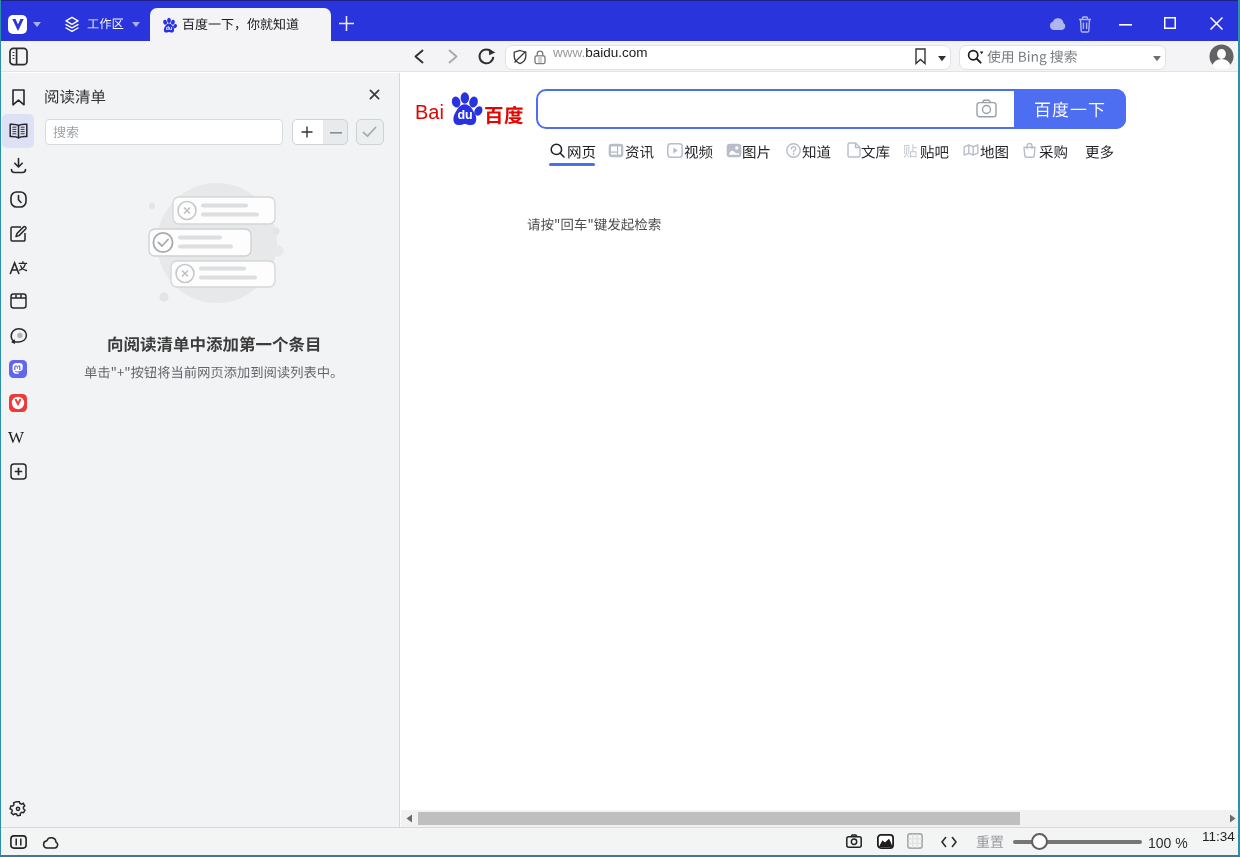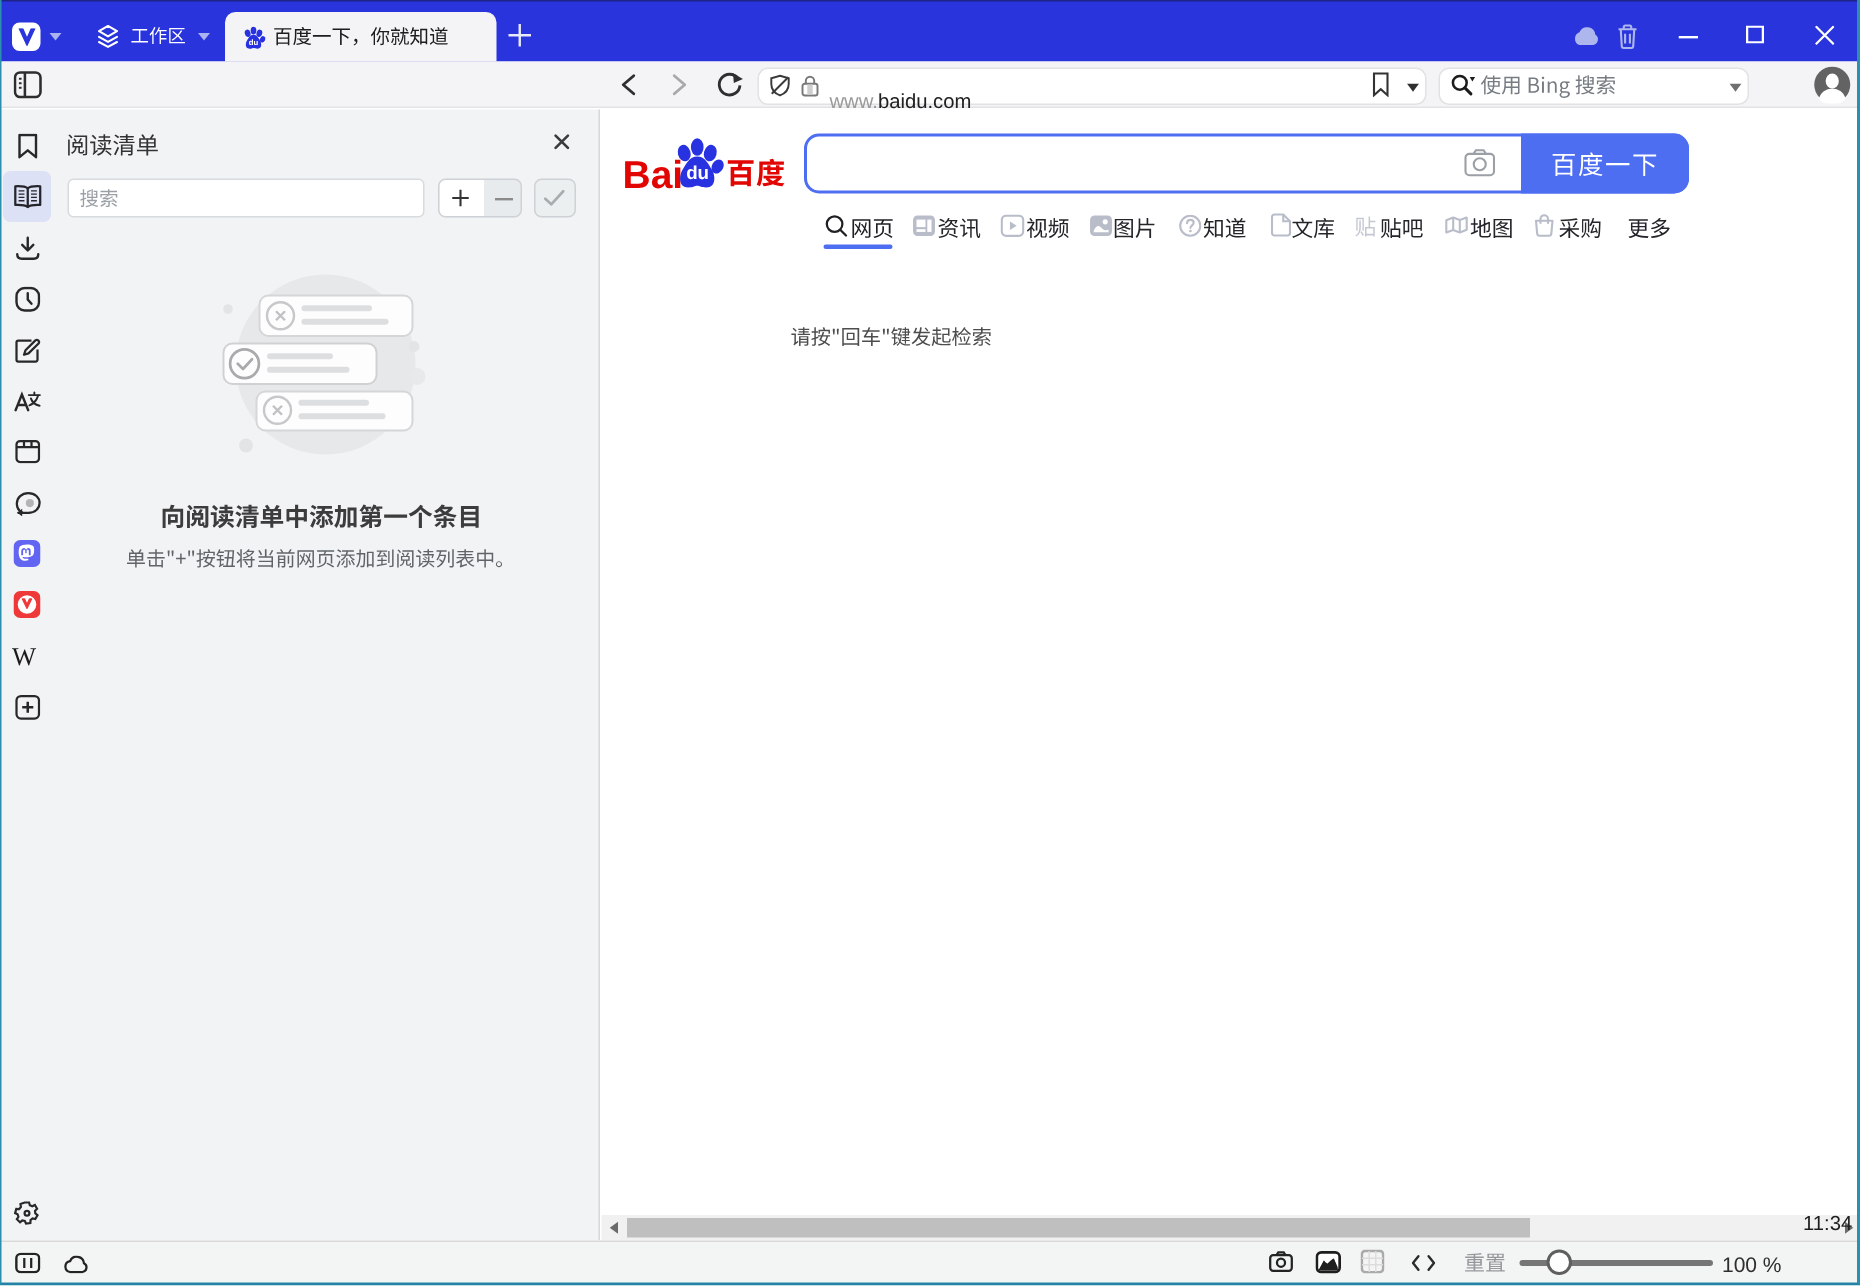--- a/index.html
+++ b/index.html
@@ -82,21 +82,21 @@
 <div class="abs" style="left:505px;top:44.5px;width:446px;height:25px;background:#fff;border:1px solid #e2e2e4;border-radius:7px"></div>
 <svg class="abs" style="left:512px;top:49px" width="16" height="16" viewBox="0 0 16 16" fill="none" stroke="#3a3a3a" stroke-width="1.3">
     <path d="M8 1.5 L13.8 3.2 V7 C13.8 10.8 11.5 13.3 8 14.6 C4.5 13.3 2.2 10.8 2.2 7 V3.2 Z"></path>
     <path d="M2.5 13.5 L13.5 2.5"></path>
   </svg>
 <svg class="abs" style="left:534px;top:50px" width="12" height="15" viewBox="0 0 12 15" fill="none">
     <rect x="1" y="5.8" width="10" height="7.8" rx="1.5" stroke="#787878" stroke-width="1.3"></rect>
     <rect x="4.2" y="6.3" width="3.6" height="6.8" fill="#cfcfcf" stroke="none"></rect>
     <path d="M3.2 5.8 V3.9 A2.8 2.8 0 0 1 8.8 3.9 V5.8" stroke="#787878" stroke-width="1.3"></path>
   </svg>
-<div class="abs" style="left:553px;top:60px;font-size:13.5px;color:#202020"><span style="color:#9a9a9a">www.</span>baidu.com</div>
+<div class="abs" style="left:553px;top:45px;font-size:13.5px;color:#202020"><span style="color:#9a9a9a">www.</span>baidu.com</div>
 <svg class="abs" style="left:914px;top:48px" width="13" height="17" viewBox="0 0 13 17" fill="none" stroke="#333" stroke-width="1.4">
     <path d="M2 1 H11 V15.5 L6.5 11.5 L2 15.5 Z"></path>
   </svg>
 <svg class="abs" style="left:937px;top:55px" width="10" height="7" viewBox="0 0 11 8">
     <path d="M1 1 L5.5 7 L10 1 Z" fill="#2f2f2f"></path>
   </svg>
 <div class="abs" style="left:959px;top:44.5px;width:207px;height:25px;background:#fff;border:1px solid #e2e2e4;border-radius:7px"></div>
 <svg class="abs" style="left:967px;top:49px" width="19" height="16" viewBox="0 0 19 16" fill="none">
     <circle cx="6.2" cy="6.2" r="4.6" stroke="#1c1c1c" stroke-width="1.7"></circle>
     <path d="M9.6 9.6 L13.6 13.6" stroke="#1c1c1c" stroke-width="2" stroke-linecap="round"></path>
@@ -228,21 +228,21 @@
     <svg width="214" height="24" viewBox="0 -16.50 214 24" style="overflow:visible">
       <path fill="#3c3c3c" d="M6.9 -14.0C6.7 -13.2 6.4 -12.1 6.0 -11.3H1.4V1.5H3.4V-9.3H13.2V-0.8C13.2 -0.6 13.0 -0.5 12.7 -0.5C12.4 -0.5 11.3 -0.4 10.3 -0.5C10.6 0.0 10.9 0.9 11.0 1.5C12.5 1.5 13.5 1.5 14.2 1.1C14.9 0.8 15.1 0.2 15.1 -0.8V-11.3H8.2C8.6 -12.0 9.0 -12.8 9.4 -13.7ZM6.8 -6.0H9.7V-3.8H6.8ZM5.0 -7.7V-0.9H6.8V-2.0H11.5V-7.7Z M22.7 -6.9H26.6V-5.5H22.7ZM17.7 -10.0V1.5H19.6V-10.0ZM17.9 -13.0C18.7 -12.2 19.5 -11.1 19.8 -10.4L21.5 -11.5C21.1 -12.2 20.2 -13.2 19.4 -13.9ZM22.1 -13.2V-11.5H29.9V-0.6C29.9 -0.4 29.9 -0.3 29.7 -0.3H28.9C29.2 -0.6 29.3 -1.2 29.4 -2.0C29.0 -2.2 28.2 -2.4 27.9 -2.7C27.9 -1.6 27.8 -1.4 27.6 -1.4C27.5 -1.4 27.0 -1.4 26.9 -1.4C26.7 -1.4 26.7 -1.5 26.7 -1.8V-4.0H28.5V-8.5H27.0C27.4 -9.1 27.8 -9.9 28.2 -10.6L26.4 -11.0C26.0 -10.3 25.5 -9.3 25.0 -8.5H23.4L24.2 -8.9C24.0 -9.5 23.4 -10.4 22.9 -11.0L21.4 -10.3C21.8 -9.8 22.2 -9.1 22.4 -8.5H21.0V-4.0H22.5C22.3 -2.7 21.7 -1.6 19.9 -1.0C20.3 -0.7 20.8 0.0 21.0 0.5C23.3 -0.5 24.0 -2.1 24.3 -4.0H25.0V-1.8C25.0 -0.4 25.3 0.1 26.6 0.1C26.9 0.1 27.5 0.1 27.8 0.1C28.0 0.1 28.2 0.1 28.3 0.0C28.5 0.5 28.7 1.1 28.7 1.4C29.8 1.4 30.6 1.4 31.2 1.1C31.7 0.8 31.9 0.3 31.9 -0.6V-13.2Z M44.2 -1.5C45.5 -0.6 47.1 0.7 47.9 1.5L49.1 0.3C48.3 -0.6 46.6 -1.8 45.4 -2.6ZM34.3 -12.5C35.2 -11.8 36.4 -10.7 37.0 -9.9L38.3 -11.4C37.7 -12.1 36.5 -13.1 35.6 -13.8ZM38.9 -10.1V-8.4H46.6C46.5 -7.8 46.3 -7.1 46.1 -6.7L47.7 -6.3C48.0 -7.2 48.4 -8.6 48.7 -9.9L47.5 -10.1L47.2 -10.1H44.7V-11.1H47.9V-12.7H44.7V-14.0H42.7V-12.7H39.5V-11.1H42.7V-10.1ZM33.5 -9.0V-7.1H35.5V-1.7C35.5 -0.9 35.1 -0.2 34.7 0.0C35.0 0.3 35.5 1.0 35.7 1.4C36.0 1.0 36.5 0.5 39.1 -1.8C39.0 -2.0 38.8 -2.4 38.7 -2.8H42.2C41.5 -1.7 40.3 -0.7 38.2 0.1C38.6 0.4 39.2 1.1 39.4 1.6C42.3 0.5 43.7 -1.2 44.4 -2.8H48.7V-4.5H44.9C45.0 -5.1 45.0 -5.6 45.0 -6.2V-8.0H43.1V-6.8C42.6 -7.3 41.6 -7.8 40.9 -8.2L40.1 -7.2C40.9 -6.8 42.0 -6.1 42.5 -5.6L43.1 -6.5V-6.2C43.1 -5.7 43.1 -5.1 42.9 -4.5H41.6L42.2 -5.1C41.7 -5.6 40.6 -6.3 39.7 -6.8L38.8 -5.8C39.5 -5.4 40.3 -4.9 40.8 -4.5H38.6V-3.0L38.4 -3.5L37.4 -2.6V-9.0Z M50.7 -12.3C51.6 -11.8 52.8 -11.0 53.3 -10.5L54.5 -12.0C53.9 -12.5 52.7 -13.2 51.9 -13.7ZM49.9 -8.1C50.9 -7.5 52.1 -6.7 52.7 -6.2L53.9 -7.7C53.3 -8.3 52.0 -9.0 51.0 -9.5ZM50.5 -0.0 52.3 1.1C53.0 -0.5 53.8 -2.3 54.5 -4.1L52.9 -5.2C52.1 -3.3 51.2 -1.3 50.5 -0.0ZM57.2 -3.2H62.2V-2.4H57.2ZM57.2 -4.5V-5.3H62.2V-4.5ZM58.7 -14.0V-12.9H54.8V-11.5H58.7V-10.8H55.3V-9.5H58.7V-8.8H54.2V-7.4H65.4V-8.8H60.7V-9.5H64.2V-10.8H60.7V-11.5H64.7V-12.9H60.7V-14.0ZM55.4 -6.7V1.5H57.2V-1.0H62.2V-0.4C62.2 -0.2 62.1 -0.2 61.9 -0.2C61.7 -0.2 60.9 -0.2 60.2 -0.2C60.4 0.3 60.7 1.0 60.7 1.5C61.9 1.5 62.7 1.5 63.3 1.2C63.9 0.9 64.1 0.4 64.1 -0.4V-6.7Z M70.2 -7.0H73.2V-5.8H70.2ZM75.2 -7.0H78.4V-5.8H75.2ZM70.2 -9.6H73.2V-8.5H70.2ZM75.2 -9.6H78.4V-8.5H75.2ZM77.3 -13.9C76.9 -13.1 76.4 -12.0 75.8 -11.2H72.3L73.0 -11.6C72.7 -12.2 71.9 -13.2 71.3 -14.0L69.6 -13.2C70.0 -12.6 70.6 -11.8 70.9 -11.2H68.3V-4.2H73.2V-3.1H66.8V-1.3H73.2V1.4H75.2V-1.3H81.8V-3.1H75.2V-4.2H80.4V-11.2H78.1C78.5 -11.8 79.0 -12.5 79.5 -13.2Z M89.7 -14.0V-11.2H84.0V-2.8H85.9V-3.7H89.7V1.5H91.8V-3.7H95.5V-2.9H97.6V-11.2H91.8V-14.0ZM85.9 -5.6V-9.2H89.7V-5.6ZM95.5 -5.6H91.8V-9.2H95.5Z M100.2 -12.5C101.2 -12.0 102.3 -11.3 102.9 -10.7L104.1 -12.3C103.5 -12.9 102.3 -13.5 101.3 -13.9ZM99.5 -8.0C100.4 -7.6 101.6 -6.9 102.1 -6.4L103.3 -8.0C102.7 -8.5 101.5 -9.1 100.6 -9.5ZM99.8 0.2 101.6 1.3C102.3 -0.3 103.1 -2.2 103.7 -3.9L102.1 -5.0C101.4 -3.1 100.5 -1.1 99.8 0.2ZM104.5 -13.2V-11.4H107.7C107.6 -10.9 107.4 -10.3 107.2 -9.9H103.8V-8.0H106.3C105.5 -7.0 104.5 -6.1 103.2 -5.5C103.6 -5.1 104.1 -4.4 104.4 -4.0C104.8 -4.2 105.2 -4.4 105.5 -4.6C105.1 -3.4 104.4 -2.1 103.5 -1.3L105.0 -0.3C106.0 -1.3 106.6 -2.7 107.1 -4.1L105.6 -4.7C106.9 -5.5 107.8 -6.7 108.5 -8.0H110.0C110.7 -6.8 111.7 -5.8 112.8 -5.0L111.5 -4.4C112.3 -3.1 113.2 -1.4 113.5 -0.2L115.2 -1.1C114.8 -2.1 114.1 -3.5 113.3 -4.7C113.5 -4.5 113.7 -4.4 114.0 -4.3C114.2 -4.8 114.8 -5.5 115.2 -5.9C114.0 -6.3 112.9 -7.1 112.1 -8.0H114.9V-9.9H109.4C109.5 -10.3 109.7 -10.9 109.8 -11.4H114.3V-13.2ZM107.6 -6.4V-0.5C107.6 -0.3 107.5 -0.3 107.3 -0.3C107.2 -0.3 106.5 -0.3 105.9 -0.3C106.1 0.2 106.3 0.9 106.4 1.5C107.4 1.5 108.2 1.4 108.7 1.2C109.3 0.9 109.4 0.4 109.4 -0.5V-3.8C109.9 -2.7 110.4 -1.3 110.5 -0.4L112.1 -1.0C111.8 -1.9 111.4 -3.3 110.8 -4.4L109.4 -3.9V-6.4Z M124.7 -12.1V1.1H126.6V-0.0H128.7V1.0H130.7V-12.1ZM126.6 -1.9V-10.2H128.7V-1.9ZM118.3 -13.8 118.3 -11.1H116.3V-9.1H118.3C118.1 -5.2 117.7 -2.1 115.8 0.0C116.3 0.3 117.0 1.0 117.3 1.5C119.4 -1.0 120.0 -4.7 120.2 -9.1H121.9C121.7 -3.6 121.6 -1.5 121.3 -1.1C121.1 -0.8 121.0 -0.8 120.7 -0.8C120.4 -0.8 119.8 -0.8 119.2 -0.8C119.5 -0.3 119.7 0.6 119.7 1.1C120.5 1.2 121.2 1.2 121.7 1.1C122.3 1.0 122.6 0.8 123.0 0.2C123.5 -0.5 123.7 -3.1 123.8 -10.1C123.8 -10.4 123.8 -11.1 123.8 -11.1H120.2L120.2 -13.8Z M141.9 -14.2C141.5 -12.7 140.6 -11.2 139.6 -10.3C140.1 -10.1 140.8 -9.7 141.2 -9.4H137.3L138.9 -10.0C138.8 -10.4 138.6 -10.9 138.3 -11.3H140.5V-12.7H136.6C136.8 -13.1 136.9 -13.4 137.0 -13.7L135.3 -14.2C134.7 -12.7 133.7 -11.2 132.6 -10.2C133.0 -10.0 133.7 -9.7 134.1 -9.4V-7.8H139.1V-6.8H134.7C134.5 -5.4 134.3 -3.7 134.1 -2.6H137.6C136.3 -1.6 134.5 -0.6 132.8 -0.1C133.2 0.2 133.8 0.9 134.1 1.4C135.9 0.7 137.7 -0.4 139.1 -1.7V1.5H141.0V-2.6H145.0C144.9 -1.7 144.8 -1.3 144.6 -1.1C144.5 -1.0 144.3 -0.9 144.0 -0.9C143.7 -0.9 143.1 -0.9 142.4 -1.0C142.7 -0.5 142.9 0.2 142.9 0.8C143.8 0.8 144.6 0.8 145.0 0.8C145.5 0.7 145.9 0.6 146.3 0.2C146.7 -0.3 146.9 -1.3 147.1 -3.5C147.1 -3.8 147.1 -4.3 147.1 -4.3H141.0V-5.2H146.3V-9.4H144.7L146.4 -10.1C146.2 -10.5 145.9 -10.9 145.6 -11.3H147.9V-12.8H143.5C143.6 -13.1 143.7 -13.4 143.8 -13.7ZM136.4 -5.2H139.1V-4.3H136.3ZM141.0 -7.8H144.4V-6.8H141.0ZM134.4 -9.4C134.9 -9.9 135.3 -10.6 135.8 -11.3H136.3C136.7 -10.7 137.0 -9.9 137.2 -9.4ZM141.5 -9.4C141.9 -9.9 142.4 -10.6 142.8 -11.3H143.5C143.9 -10.7 144.4 -9.9 144.6 -9.4Z M149.1 -7.5V-5.3H164.4V-7.5Z M172.2 -8.7V1.5H174.3V-8.7ZM173.2 -14.0C171.5 -11.2 168.5 -9.2 165.4 -8.0C165.9 -7.5 166.5 -6.7 166.8 -6.1C169.2 -7.2 171.5 -8.8 173.3 -10.9C175.9 -8.2 178.0 -6.9 179.8 -6.1C180.0 -6.7 180.7 -7.5 181.2 -8.0C179.3 -8.7 177.0 -9.9 174.5 -12.4L175.0 -13.2Z M185.9 -3.0C185.2 -2.1 183.8 -1.0 182.6 -0.5C183.1 -0.1 183.6 0.5 183.9 0.9C185.1 0.2 186.6 -1.1 187.5 -2.3ZM191.8 -1.9C192.9 -1.1 194.2 0.2 194.7 1.1L196.3 -0.0C195.6 -0.9 194.3 -2.1 193.2 -2.9ZM191.9 -11.0C191.4 -10.4 190.6 -9.8 189.8 -9.4C188.9 -9.8 188.2 -10.4 187.6 -11.0ZM187.4 -14.1C186.6 -12.6 185.0 -11.0 182.5 -9.9C183.0 -9.6 183.6 -8.9 183.9 -8.4C184.8 -8.9 185.5 -9.4 186.2 -9.9C186.7 -9.4 187.3 -8.9 187.9 -8.4C186.1 -7.7 184.1 -7.3 181.9 -7.0C182.3 -6.6 182.7 -5.7 182.8 -5.2C185.3 -5.6 187.8 -6.3 189.8 -7.3C191.7 -6.4 193.9 -5.8 196.4 -5.4C196.6 -5.9 197.1 -6.8 197.5 -7.2C195.4 -7.4 193.5 -7.8 191.8 -8.5C193.1 -9.4 194.3 -10.6 195.0 -12.0L193.7 -12.8L193.3 -12.7H188.9C189.2 -13.0 189.4 -13.3 189.6 -13.6ZM188.7 -6.3V-4.9H183.8V-3.2H188.7V-0.5C188.7 -0.3 188.6 -0.3 188.4 -0.3C188.2 -0.3 187.5 -0.3 186.9 -0.3C187.2 0.2 187.4 0.9 187.5 1.5C188.5 1.5 189.4 1.4 189.9 1.2C190.6 0.9 190.7 0.4 190.7 -0.5V-3.2H195.8V-4.9H190.7V-6.3Z M202.3 -7.4H210.0V-5.5H202.3ZM202.3 -9.3V-11.2H210.0V-9.3ZM202.3 -3.6H210.0V-1.7H202.3ZM200.3 -13.1V1.3H202.3V0.3H210.0V1.3H212.1V-13.1Z"></path>
     </svg>
   </div>
 <div style="position:absolute;left:84px;top:363.7px;line-height:0">
     <svg width="259" height="19" viewBox="0 -13.30 259 19" style="overflow:visible">
       <path fill="#606468" d="M2.9 -5.8H6.1V-4.4H2.9ZM7.1 -5.8H10.4V-4.4H7.1ZM2.9 -8.0H6.1V-6.6H2.9ZM7.1 -8.0H10.4V-6.6H7.1ZM9.4 -11.1C9.1 -10.4 8.6 -9.5 8.1 -8.9H4.9L5.4 -9.1C5.1 -9.7 4.5 -10.5 4.0 -11.1L3.1 -10.7C3.6 -10.2 4.1 -9.4 4.4 -8.9H2.0V-3.5H6.1V-2.3H0.7V-1.3H6.1V1.1H7.1V-1.3H12.6V-2.3H7.1V-3.5H11.5V-8.9H9.2C9.6 -9.4 10.1 -10.1 10.5 -10.8Z M15.3 -4.0V0.3H23.6V1.1H24.6V-4.0H23.6V-0.7H20.5V-5.0H25.8V-6.0H20.5V-8.1H24.8V-9.1H20.5V-11.2H19.5V-9.1H15.1V-8.1H19.5V-6.0H14.2V-5.0H19.5V-0.7H16.3V-4.0Z M28.1 -6.4H28.8L29.0 -8.9L29.1 -10.3H27.8L27.8 -8.9ZM30.7 -6.4H31.4L31.7 -8.9L31.7 -10.3H30.4L30.4 -8.9Z M36.1 -1.5H37.1V-4.5H39.8V-5.4H37.1V-8.3H36.1V-5.4H33.4V-4.5H36.1Z M41.7 -6.4H42.5L42.7 -8.9L42.8 -10.3H41.5L41.5 -8.9ZM44.4 -6.4H45.1L45.4 -8.9L45.4 -10.3H44.1L44.1 -8.9Z M56.9 -5.0C56.6 -3.8 56.2 -2.8 55.6 -2.0C54.8 -2.4 54.1 -2.8 53.5 -3.1C53.7 -3.7 54.1 -4.3 54.4 -5.0ZM52.1 -2.8C53.0 -2.4 53.9 -1.8 54.9 -1.3C54.0 -0.6 52.8 -0.1 51.4 0.2C51.5 0.4 51.8 0.9 51.8 1.1C53.5 0.7 54.8 0.1 55.7 -0.8C56.9 -0.1 57.9 0.5 58.6 1.1L59.3 0.3C58.6 -0.2 57.5 -0.9 56.4 -1.5C57.2 -2.4 57.6 -3.6 57.9 -5.0H59.3V-5.9H54.7C55.0 -6.6 55.2 -7.3 55.4 -7.9L54.4 -8.0C54.2 -7.4 53.9 -6.7 53.7 -5.9H51.3V-5.0H53.3C52.9 -4.2 52.5 -3.4 52.1 -2.8ZM51.7 -9.5V-6.9H52.6V-8.6H58.2V-6.9H59.2V-9.5H56.0C55.9 -10.0 55.7 -10.7 55.5 -11.2L54.5 -11.1C54.6 -10.6 54.8 -10.0 55.0 -9.5ZM48.9 -11.2V-8.5H47.1V-7.6H48.9V-4.2L47.0 -3.7L47.2 -2.7L48.9 -3.2V-0.1C48.9 0.1 48.9 0.2 48.7 0.2C48.5 0.2 48.0 0.2 47.4 0.2C47.5 0.4 47.6 0.8 47.7 1.1C48.5 1.1 49.1 1.0 49.4 0.9C49.8 0.7 49.9 0.5 49.9 -0.1V-3.6L51.6 -4.1L51.5 -5.0L49.9 -4.5V-7.6H51.3V-8.5H49.9V-11.2Z M71.0 -9.6C71.0 -8.4 70.9 -7.1 70.8 -5.9H68.5C68.7 -7.1 68.8 -8.4 68.9 -9.6ZM64.7 -0.3V0.7H72.6V-0.3H71.3C71.6 -3.0 71.9 -7.3 72.1 -10.5H71.5L65.6 -10.5V-9.6H67.9C67.8 -8.4 67.7 -7.1 67.5 -5.9H65.7V-4.9H67.4C67.2 -3.2 67.0 -1.6 66.8 -0.3ZM70.7 -4.9C70.6 -3.2 70.4 -1.6 70.3 -0.3H67.8C68.0 -1.6 68.2 -3.2 68.4 -4.9ZM62.0 -11.2C61.6 -9.8 61.0 -8.5 60.2 -7.7C60.4 -7.4 60.7 -6.9 60.8 -6.7C61.2 -7.3 61.7 -8.0 62.0 -8.7H65.3V-9.6H62.5C62.6 -10.1 62.8 -10.5 62.9 -10.9ZM60.5 -4.6V-3.7H62.5V-1.0C62.5 -0.3 62.0 0.1 61.8 0.3C62.0 0.5 62.2 0.8 62.3 1.0C62.5 0.7 62.9 0.5 65.2 -0.9C65.1 -1.1 65.0 -1.5 65.0 -1.8L63.4 -0.9V-3.7H65.3V-4.6H63.4V-6.4H64.9V-7.3H61.2V-6.4H62.5V-4.6Z M78.8 -2.9C79.5 -2.2 80.2 -1.2 80.5 -0.5L81.4 -1.0C81.1 -1.7 80.3 -2.7 79.6 -3.4ZM83.2 -6.3V-4.7H77.8V-3.7H83.2V-0.1C83.2 0.1 83.2 0.1 83.0 0.1C82.7 0.1 82.0 0.1 81.2 0.1C81.3 0.4 81.4 0.8 81.5 1.1C82.5 1.1 83.2 1.0 83.7 0.9C84.1 0.7 84.2 0.5 84.2 -0.1V-3.7H85.8V-4.7H84.2V-6.3ZM73.8 -8.8C74.5 -8.2 75.2 -7.2 75.6 -6.6L76.2 -7.2V-4.9C75.3 -4.0 74.3 -3.2 73.7 -2.6L74.3 -1.8C74.9 -2.4 75.6 -3.0 76.2 -3.7V1.1H77.2V-11.2H76.2V-7.3C75.9 -7.9 75.1 -8.8 74.5 -9.4ZM79.9 -8.1C80.4 -7.7 80.8 -7.2 81.1 -6.8C80.1 -6.3 79.0 -6.0 78.0 -5.8C78.2 -5.6 78.4 -5.2 78.5 -5.0C81.4 -5.6 84.3 -7.1 85.6 -9.8L84.9 -10.1L84.8 -10.1H81.9C82.1 -10.4 82.4 -10.6 82.5 -10.9L81.5 -11.2C80.8 -10.1 79.4 -9.0 77.9 -8.4C78.1 -8.2 78.4 -7.9 78.5 -7.7C79.4 -8.1 80.2 -8.7 81.0 -9.3H84.2C83.6 -8.5 82.9 -7.8 81.9 -7.2C81.6 -7.7 81.1 -8.2 80.6 -8.6Z M88.1 -10.2C88.8 -9.3 89.5 -8.0 89.8 -7.1L90.8 -7.6C90.5 -8.4 89.7 -9.7 89.0 -10.6ZM97.1 -10.7C96.8 -9.7 96.0 -8.3 95.4 -7.4L96.3 -7.0C96.9 -7.9 97.6 -9.2 98.2 -10.3ZM88.0 -0.5V0.5H97.0V1.1H98.0V-6.5H93.7V-11.2H92.6V-6.5H88.3V-5.5H97.0V-3.5H88.7V-2.6H97.0V-0.5Z M107.8 -6.8V-1.4H108.8V-6.8ZM110.5 -7.2V-0.2C110.5 0.0 110.5 0.1 110.2 0.1C110.0 0.1 109.3 0.1 108.5 0.1C108.6 0.3 108.8 0.7 108.8 1.0C109.9 1.0 110.5 1.0 110.9 0.8C111.4 0.7 111.5 0.4 111.5 -0.2V-7.2ZM109.4 -11.2C109.1 -10.6 108.6 -9.7 108.2 -9.1H104.2L104.8 -9.3C104.6 -9.8 104.0 -10.6 103.5 -11.2L102.6 -10.9C103.0 -10.3 103.5 -9.6 103.8 -9.1H100.5V-8.2H112.4V-9.1H109.3C109.7 -9.6 110.1 -10.3 110.5 -10.9ZM105.2 -4.0V-2.7H102.3V-4.0ZM105.2 -4.8H102.3V-6.1H105.2ZM101.3 -7.0V1.0H102.3V-1.9H105.2V-0.1C105.2 0.1 105.2 0.1 105.0 0.1C104.8 0.1 104.2 0.1 103.5 0.1C103.7 0.4 103.8 0.8 103.9 1.0C104.8 1.0 105.4 1.0 105.7 0.8C106.1 0.7 106.2 0.4 106.2 -0.1V-7.0Z M115.7 -7.1C116.3 -6.4 116.9 -5.5 117.5 -4.7C117.0 -3.3 116.3 -2.1 115.4 -1.2C115.6 -1.1 116.0 -0.8 116.1 -0.6C117.0 -1.5 117.6 -2.5 118.1 -3.8C118.6 -3.2 118.9 -2.6 119.2 -2.1L119.8 -2.7C119.5 -3.3 119.0 -4.0 118.5 -4.8C118.9 -5.9 119.2 -7.1 119.4 -8.4L118.4 -8.5C118.3 -7.5 118.1 -6.6 117.9 -5.7C117.3 -6.4 116.8 -7.1 116.3 -7.7ZM119.5 -7.1C120.1 -6.4 120.8 -5.5 121.3 -4.7C120.8 -3.2 120.1 -2.0 119.1 -1.1C119.3 -0.9 119.7 -0.7 119.9 -0.5C120.7 -1.4 121.4 -2.4 121.9 -3.7C122.4 -3.0 122.8 -2.3 123.0 -1.7L123.7 -2.3C123.4 -3.0 122.9 -3.9 122.3 -4.8C122.7 -5.9 122.9 -7.1 123.1 -8.4L122.2 -8.5C122.1 -7.5 121.9 -6.6 121.7 -5.7C121.2 -6.4 120.7 -7.0 120.2 -7.6ZM114.3 -10.4V1.0H115.3V-9.4H124.3V-0.3C124.3 -0.0 124.2 0.0 123.9 0.1C123.7 0.1 122.8 0.1 121.9 0.0C122.1 0.3 122.2 0.8 122.3 1.0C123.5 1.0 124.2 1.0 124.6 0.9C125.1 0.7 125.3 0.4 125.3 -0.3V-10.4Z M132.6 -6.1V-3.7C132.6 -2.3 132.0 -0.7 127.1 0.3C127.3 0.5 127.5 0.9 127.7 1.1C132.8 -0.1 133.6 -1.9 133.6 -3.7V-6.1ZM133.6 -1.5C135.2 -0.7 137.2 0.4 138.2 1.1L138.8 0.3C137.7 -0.4 135.7 -1.5 134.2 -2.1ZM128.7 -7.9V-1.7H129.7V-7.0H136.5V-1.7H137.5V-7.9H132.7C133.0 -8.4 133.3 -9.0 133.5 -9.5H138.8V-10.4H127.4V-9.5H132.4C132.2 -9.0 132.0 -8.4 131.7 -7.9Z M145.1 -3.8C144.8 -2.8 144.2 -1.7 143.4 -1.0L144.1 -0.5C145.0 -1.2 145.6 -2.5 145.9 -3.5ZM148.2 -3.4C148.6 -2.5 149.0 -1.3 149.1 -0.5L149.9 -0.8C149.8 -1.6 149.4 -2.8 149.0 -3.6ZM149.9 -3.7C150.6 -2.7 151.4 -1.3 151.8 -0.4L152.6 -0.8C152.2 -1.8 151.4 -3.1 150.7 -4.1ZM146.8 -5.3V-0.0C146.8 0.1 146.7 0.2 146.5 0.2C146.4 0.2 145.8 0.2 145.1 0.2C145.2 0.4 145.4 0.8 145.4 1.1C146.3 1.1 146.9 1.1 147.2 0.9C147.6 0.8 147.7 0.5 147.7 -0.0V-5.3ZM140.8 -10.3C141.6 -9.9 142.5 -9.3 143.0 -8.9L143.6 -9.7C143.1 -10.1 142.2 -10.7 141.4 -11.1ZM140.2 -6.7C141.0 -6.4 142.0 -5.8 142.4 -5.4L143.0 -6.2C142.5 -6.6 141.6 -7.1 140.7 -7.5ZM140.5 0.3 141.4 0.9C142.0 -0.3 142.6 -1.8 143.1 -3.2L142.3 -3.7C141.8 -2.3 141.0 -0.7 140.5 0.3ZM144.0 -10.4V-9.5H147.0C146.8 -8.9 146.6 -8.3 146.4 -7.7H143.4V-6.8H145.9C145.2 -5.7 144.3 -4.7 143.1 -4.1C143.3 -4.0 143.5 -3.6 143.7 -3.4C145.2 -4.2 146.3 -5.4 147.0 -6.8H148.7C149.4 -5.4 150.7 -4.2 152.0 -3.6C152.1 -3.8 152.4 -4.2 152.6 -4.4C151.5 -4.8 150.4 -5.7 149.7 -6.8H152.4V-7.7H147.5C147.7 -8.3 147.9 -8.9 148.0 -9.5H151.9V-10.4Z M160.6 -9.5V0.9H161.6V-0.1H164.1V0.8H165.1V-9.5ZM161.6 -1.1V-8.6H164.1V-1.1ZM155.6 -11.0 155.6 -8.6H153.7V-7.7H155.5C155.5 -4.3 155.0 -1.4 153.4 0.4C153.6 0.5 154.0 0.9 154.1 1.1C155.9 -0.9 156.4 -4.1 156.5 -7.7H158.5C158.4 -2.6 158.3 -0.7 158.0 -0.3C157.9 -0.2 157.8 -0.1 157.6 -0.1C157.3 -0.1 156.8 -0.1 156.1 -0.2C156.3 0.1 156.4 0.5 156.4 0.8C157.0 0.9 157.6 0.9 158.0 0.8C158.4 0.8 158.7 0.6 158.9 0.3C159.3 -0.3 159.4 -2.2 159.5 -8.1C159.5 -8.3 159.5 -8.6 159.5 -8.6H156.5L156.6 -11.0Z M174.8 -10.0V-2.0H175.7V-10.0ZM177.4 -11.0V-0.5C177.4 -0.3 177.4 -0.2 177.2 -0.2C176.9 -0.2 176.2 -0.2 175.4 -0.2C175.6 0.1 175.7 0.5 175.8 0.8C176.8 0.8 177.5 0.8 177.9 0.6C178.3 0.4 178.4 0.1 178.4 -0.5V-11.0ZM167.1 -0.6 167.3 0.4C169.1 0.1 171.6 -0.4 174.0 -0.9L173.9 -1.8L171.1 -1.3V-3.3H173.8V-4.2H171.1V-5.7H170.2V-4.2H167.6V-3.3H170.2V-1.1ZM167.9 -5.8C168.2 -6.0 168.7 -6.0 172.8 -6.4C173.0 -6.1 173.2 -5.9 173.3 -5.6L174.1 -6.1C173.7 -6.9 172.8 -8.1 172.1 -9.0L171.3 -8.6C171.7 -8.2 172.0 -7.7 172.3 -7.2L168.9 -6.9C169.5 -7.6 170.0 -8.5 170.5 -9.4H174.1V-10.3H167.2V-9.4H169.3C168.9 -8.5 168.4 -7.6 168.2 -7.4C168.0 -7.0 167.8 -6.8 167.5 -6.8C167.7 -6.5 167.8 -6.1 167.9 -5.8Z M184.2 -5.9H188.2V-4.3H184.2ZM180.8 -8.2V1.1H181.8V-8.2ZM181.0 -10.5C181.6 -10.0 182.2 -9.2 182.5 -8.7L183.4 -9.2C183.0 -9.7 182.3 -10.5 181.8 -11.0ZM183.8 -8.5C184.2 -8.0 184.7 -7.2 184.9 -6.7H183.3V-3.5H184.8C184.6 -2.1 184.1 -1.1 182.5 -0.6C182.7 -0.4 182.9 -0.1 183.0 0.2C184.9 -0.6 185.4 -1.8 185.7 -3.5H186.7V-1.3C186.7 -0.4 186.9 -0.2 187.8 -0.2C188.0 -0.2 188.8 -0.2 189.0 -0.2C189.7 -0.2 189.9 -0.5 190.0 -1.8C189.8 -1.9 189.4 -2.0 189.2 -2.1C189.2 -1.1 189.2 -1.0 188.9 -1.0C188.7 -1.0 188.0 -1.0 187.9 -1.0C187.6 -1.0 187.6 -1.0 187.6 -1.3V-3.5H189.1V-6.7H187.6C188.0 -7.3 188.4 -8.0 188.8 -8.7L187.8 -8.9C187.5 -8.3 187.0 -7.3 186.6 -6.7H184.9L185.7 -7.1C185.5 -7.6 185.0 -8.3 184.6 -8.9ZM184.3 -10.4V-9.5H190.7V-0.2C190.7 0.0 190.7 0.1 190.5 0.1C190.3 0.1 189.7 0.1 189.2 0.1C189.3 0.3 189.4 0.7 189.5 1.0C190.3 1.0 190.9 1.0 191.2 0.8C191.6 0.6 191.7 0.4 191.7 -0.2V-10.4Z M198.8 -6.0C199.5 -5.6 200.3 -5.1 200.7 -4.7L201.2 -5.2C200.8 -5.6 199.9 -6.2 199.2 -6.5ZM197.8 -4.8C198.5 -4.4 199.4 -3.8 199.8 -3.4L200.3 -4.0C199.9 -4.4 199.0 -5.0 198.3 -5.3ZM202.0 -1.4C203.1 -0.7 204.4 0.4 205.0 1.1L205.6 0.5C205.0 -0.3 203.6 -1.3 202.6 -2.0ZM194.3 -10.2C195.0 -9.6 195.9 -8.7 196.3 -8.2L197.0 -8.9C196.6 -9.5 195.6 -10.3 194.9 -10.9ZM197.8 -7.9V-7.0H204.2C204.0 -6.5 203.8 -5.9 203.6 -5.5L204.4 -5.2C204.7 -5.9 205.1 -6.9 205.4 -7.8L204.7 -7.9L204.6 -7.9H202.0V-9.1H204.8V-9.9H202.0V-11.2H201.0V-9.9H198.3V-9.1H201.0V-7.9ZM201.4 -6.5V-4.9C201.4 -4.4 201.4 -3.9 201.2 -3.3H197.5V-2.5H200.9C200.4 -1.4 199.3 -0.4 197.3 0.3C197.5 0.5 197.8 0.9 197.9 1.1C200.3 0.1 201.5 -1.1 202.0 -2.5H205.5V-3.3H202.2C202.3 -3.9 202.3 -4.4 202.3 -4.9V-6.5ZM193.4 -7.0V-6.0H195.4V-1.2C195.4 -0.5 195.0 -0.1 194.8 0.1C194.9 0.3 195.2 0.6 195.3 0.8V0.8C195.5 0.5 195.8 0.2 197.9 -1.5C197.8 -1.7 197.6 -2.1 197.5 -2.3L196.3 -1.4V-7.0Z M214.7 -9.6V-2.2H215.7V-9.6ZM217.5 -11.1V-0.2C217.5 -0.0 217.4 0.1 217.2 0.1C217.0 0.1 216.3 0.1 215.5 0.0C215.7 0.3 215.8 0.7 215.9 1.0C216.9 1.0 217.5 1.0 217.9 0.8C218.3 0.7 218.5 0.4 218.5 -0.2V-11.1ZM208.6 -4.0C209.3 -3.6 210.1 -2.9 210.6 -2.4C209.7 -1.1 208.6 -0.2 207.2 0.3C207.5 0.5 207.7 0.9 207.8 1.1C210.7 -0.1 212.7 -2.7 213.4 -7.3L212.8 -7.5L212.6 -7.5H209.6C209.8 -8.1 210.0 -8.8 210.2 -9.5H213.8V-10.5H207.0V-9.5H209.2C208.7 -7.5 208.0 -5.6 206.9 -4.3C207.1 -4.2 207.5 -3.9 207.7 -3.7C208.3 -4.5 208.8 -5.4 209.3 -6.6H212.3C212.0 -5.3 211.7 -4.2 211.2 -3.3C210.6 -3.7 209.8 -4.3 209.2 -4.7Z M222.8 1.1C223.1 0.9 223.6 0.7 227.4 -0.5C227.3 -0.7 227.2 -1.1 227.2 -1.4L223.9 -0.4V-3.3C224.7 -3.9 225.5 -4.5 226.0 -5.1C227.1 -2.3 228.9 -0.3 231.7 0.6C231.8 0.3 232.1 -0.0 232.4 -0.3C231.0 -0.6 229.9 -1.3 229.0 -2.2C229.8 -2.7 230.8 -3.4 231.6 -4.0L230.7 -4.6C230.2 -4.0 229.2 -3.3 228.4 -2.8C227.8 -3.4 227.4 -4.2 227.0 -5.1H231.9V-6.0H226.6V-7.2H230.9V-8.0H226.6V-9.1H231.5V-10.0H226.6V-11.2H225.6V-10.0H220.9V-9.1H225.6V-8.0H221.6V-7.2H225.6V-6.0H220.4V-5.1H224.8C223.5 -4.0 221.6 -3.0 220.0 -2.4C220.2 -2.2 220.5 -1.9 220.6 -1.6C221.4 -1.9 222.2 -2.3 222.9 -2.7V-0.7C222.9 -0.2 222.6 0.0 222.4 0.1C222.6 0.4 222.8 0.8 222.8 1.1Z M238.9 -11.2V-8.8H234.1V-2.5H235.1V-3.3H238.9V1.1H239.9V-3.3H243.8V-2.5H244.8V-8.8H239.9V-11.2ZM235.1 -4.3V-7.8H238.9V-4.3ZM243.8 -4.3H239.9V-7.8H243.8Z M248.7 -3.2C247.6 -3.2 246.6 -2.3 246.6 -1.2C246.6 -0.1 247.6 0.8 248.7 0.8C249.8 0.8 250.7 -0.1 250.7 -1.2C250.7 -2.3 249.8 -3.2 248.7 -3.2ZM248.7 0.1C247.9 0.1 247.3 -0.5 247.3 -1.2C247.3 -2.0 247.9 -2.6 248.7 -2.6C249.4 -2.6 250.0 -2.0 250.0 -1.2C250.0 -0.5 249.4 0.1 248.7 0.1Z"></path>
     </svg>
   </div>
 <div class="abs" style="left:401px;top:73px;width:837px;height:737px;background:#fff"></div>
-<div class="abs" style="left:415px;top:101px;font-size:26px;font-weight:bold;color:#e10602;letter-spacing:0px;font-family:'Liberation Sans',sans-serif">Bai</div>
+<div class="abs" style="left:415px;top:101px;font-size:20px;font-weight:normal;color:#e10602;letter-spacing:0px;font-family:'Liberation Sans',sans-serif">Bai</div>
 <svg class="abs" style="left:447px;top:90px" width="37" height="37" viewBox="0 0 16.6 16.2">
     <g fill="#2932e1">
       <ellipse cx="4.1" cy="5.2" rx="1.9" ry="2.5" transform="rotate(-15 4.1 5.2)"></ellipse>
       <ellipse cx="8" cy="3.4" rx="1.9" ry="2.6"></ellipse>
       <ellipse cx="11.9" cy="5.2" rx="1.9" ry="2.5" transform="rotate(15 11.9 5.2)"></ellipse>
       <ellipse cx="14.1" cy="9.2" rx="1.7" ry="2.2" transform="rotate(28 14.1 9.2)"></ellipse>
       <path d="M8 6.2 C5.6 6.2 4.6 8.6 3.6 10.2 C2.6 11.8 2.2 15.5 5.3 15.5 C7 15.5 7.2 15 8 15 C8.8 15 9 15.5 10.7 15.5 C13.8 15.5 13.4 11.8 12.4 10.2 C11.4 8.6 10.4 6.2 8 6.2 Z"></path>
     </g>
     <text x="8.1" y="12.9" font-family="Liberation Sans" font-size="5.6" font-weight="bold" fill="#fff" text-anchor="middle">du</text>
   </svg>
@@ -394,12 +394,12 @@
     <path d="M4.6 1.5 L1 6 L4.6 10.5 M11.4 1.5 L15 6 L11.4 10.5"></path>
   </svg>
 <div style="position:absolute;left:976px;top:833.0px;line-height:0">
     <svg width="28" height="20" viewBox="0 -14.00 28 20" style="overflow:visible">
       <path fill="#95999c" d="M2.2 -7.6V-3.2H6.4V-2.2H1.8V-1.4H6.4V-0.2H0.7V0.7H13.3V-0.2H7.5V-1.4H12.4V-2.2H7.5V-3.2H11.9V-7.6H7.5V-8.4H13.2V-9.3H7.5V-10.4C9.1 -10.5 10.7 -10.7 11.9 -10.9L11.3 -11.7C9.1 -11.3 5.1 -11.0 1.9 -10.9C2.0 -10.7 2.1 -10.3 2.1 -10.1C3.5 -10.1 5.0 -10.2 6.4 -10.3V-9.3H0.8V-8.4H6.4V-7.6ZM3.2 -5.0H6.4V-4.0H3.2ZM7.5 -5.0H10.8V-4.0H7.5ZM3.2 -6.8H6.4V-5.8H3.2ZM7.5 -6.8H10.8V-5.8H7.5Z M23.1 -10.5H25.5V-9.2H23.1ZM19.8 -10.5H22.1V-9.2H19.8ZM16.6 -10.5H18.9V-9.2H16.6ZM16.7 -6.0V-0.1H14.8V0.7H27.2V-0.1H25.3V-6.0H20.9L21.1 -6.8H26.9V-7.6H21.3L21.4 -8.4H26.5V-11.2H15.6V-8.4H20.4L20.2 -7.6H15.0V-6.8H20.1L19.9 -6.0ZM17.7 -0.1V-1.0H24.3V-0.1ZM17.7 -3.9H24.3V-3.0H17.7ZM17.7 -4.5V-5.3H24.3V-4.5ZM17.7 -2.4H24.3V-1.6H17.7Z"></path>
     </svg>
   </div>
 <div class="abs" style="left:1013px;top:840px;width:129px;height:3.6px;background:#767676;border-radius:2px"></div>
 <div class="abs" style="left:1031px;top:833px;width:17px;height:17px;background:#fefefe;border:2px solid #5f5f5f;border-radius:50%"></div>
 <div class="abs" style="left:1148px;top:835px;font-size:14px;color:#2e2e2e">100 %</div>
-<div class="abs" style="left:1202px;top:808px;font-size:13.5px;color:#1f1f1f">11:34</div>
+<div class="abs" style="left:1202px;top:829px;font-size:13.5px;color:#1f1f1f">11:34</div>
 </body></html>

